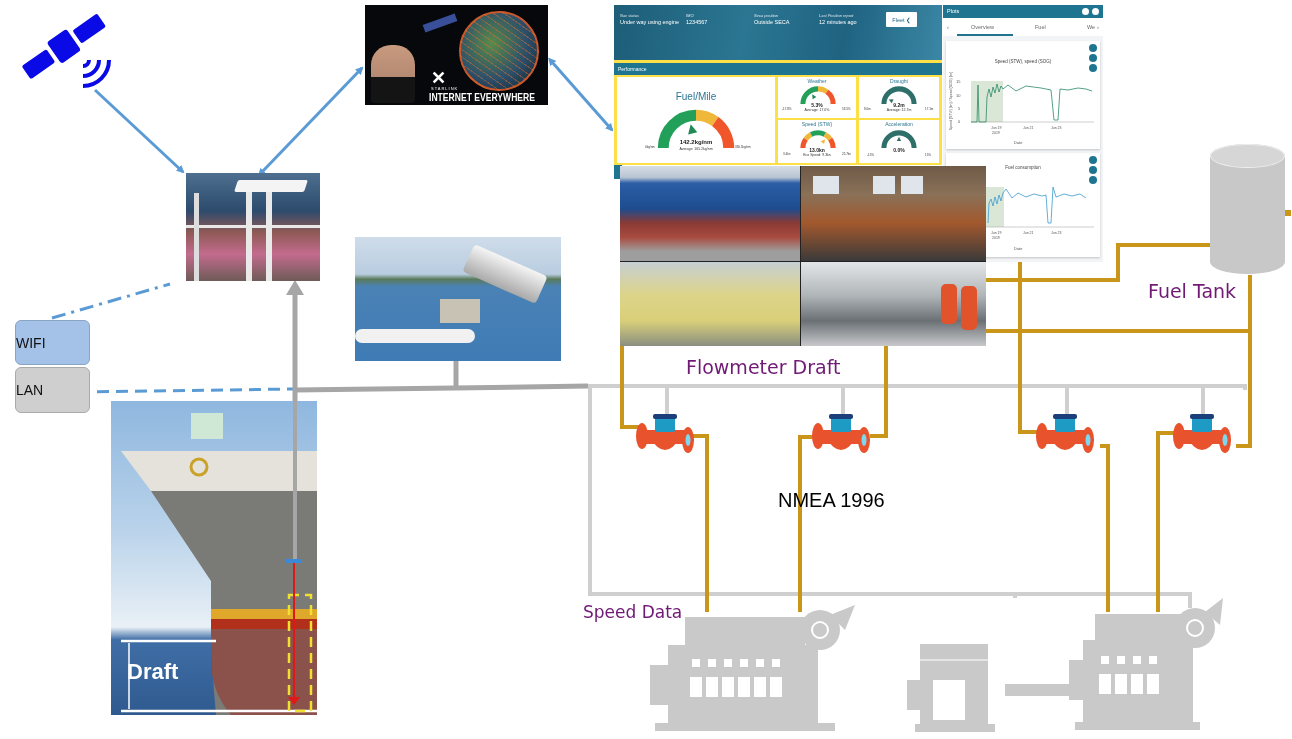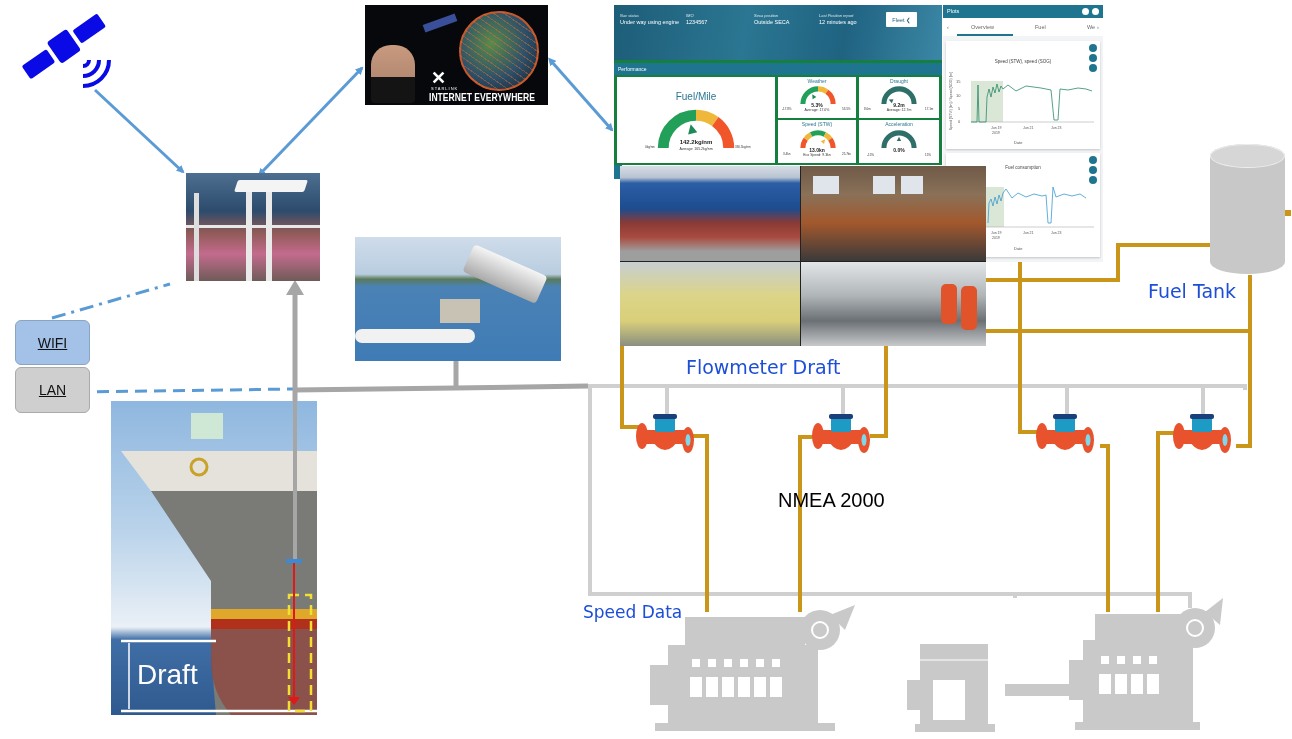--- a/index.html
+++ b/index.html
@@ -3,21 +3,21 @@
   <meta charset="utf-8">
   <style>
     * { box-sizing: border-box; margin: 0; padding: 0; }
     html, body { width: 1292px; height: 739px; background: #ffffff; overflow: hidden; }
     body { position: relative; font-family: "Liberation Sans", sans-serif; }
     .abs { position: absolute; }
     svg.layer { position: absolute; left: 0; top: 0; }
     .photo { position: absolute; overflow: hidden; }
 
     
-    .dash { position: absolute; left: 614px; top: 5px; width: 328px; height: 160px; background: #15803d; }
+    .dash { position: absolute; left: 614px; top: 5px; width: 328px; height: 160px; background: #fde047; }
     .dash-header { position: absolute; left: 0; top: 0; width: 328px; height: 55px;
       background: linear-gradient(100deg, #1d5d78 0%, #2b7692 40%, #1f6381 70%, #3b87a5 100%); }
     .dash-header .fld { position: absolute; top: 8px; color: #fff; }
     .dash-header .fld .k { font-size: 4px; font-style: italic; opacity: .85; display: block; }
     .dash-header .fld .v { font-size: 5.5px; display: block; margin-top: 1px; }
     .fleet-btn { position: absolute; left: 272px; top: 7px; width: 31px; height: 15px; background: #fff; color: #1f6381;
       font-size: 5.5px; display: flex; align-items: center; justify-content: center; border-radius: 1px; }
     .perf-bar { position: absolute; left: 0; top: 58px; width: 328px; height: 12px; background: #1f7590; color: #fff; font-size: 5px; padding: 3px 4px; }
     .card { position: absolute; background: #fff; }
     .g-title { position: absolute; width: 100%; text-align: center; color: #2c7592; }
@@ -29,23 +29,23 @@
     .plots { position: absolute; left: 943px; top: 5px; width: 160px; height: 257px; background: #f3f4f5; }
     .plots-header { height: 13px; background: #1f7590; color: #fff; font-size: 5.5px; padding: 3px 4px; position: relative; }
     .plots-header .ctrl { position: absolute; top: 3px; width: 7px; height: 7px; border-radius: 50%; background: #fff; }
     .plots-tabs { height: 18px; background: #fff; position: relative; font-size: 5.5px; color: #666; }
     .plots-tabs span { position: absolute; top: 6px; }
     .plot-card { position: absolute; left: 3px; width: 154px; background: #fff; box-shadow: 0 1px 2px rgba(0,0,0,.2); }
     .plot-card .pt { position: absolute; width: 100%; text-align: center; font-size: 4.5px; color: #444; }
     .plot-btn { position: absolute; right: 3px; width: 8px; height: 8px; border-radius: 50%; background: #1f7590; }
     .axis-lbl { position: absolute; font-size: 4px; color: #555; }
 
-    .label-big { position: absolute; color: #1d4ed8; font-family: "DejaVu Sans", sans-serif; }
+    .label-big { position: absolute; color: #701a75; font-family: "DejaVu Sans", sans-serif; }
     .net-box { position: absolute; left: 15px; width: 75px; border: 1px solid #8aa4c4; border-radius: 6px; font-size: 14px;
-      display: flex; align-items: center; justify-content: center; color: #111; text-decoration: underline; }
+      display: flex; align-items: center; color: #111; }
   </style>
 </head>
 <body>
 
 
 
 
 <svg class="layer" width="1292" height="739">
   <defs>
     <marker id="arrBlue" markerWidth="8" markerHeight="8" refX="6" refY="4" orient="auto" markerUnits="userSpaceOnUse">
@@ -304,21 +304,21 @@
     <rect x="100" y="208" width="106" height="10" fill="#e0a82a"></rect>
     <rect x="100" y="218" width="106" height="10" fill="#b0301c"></rect>
     <path d="M100,228 L206,228 L206,314 L120,314 Q100,290 100,260 z" fill="#8e4a44" opacity=".85"></path>
     <circle cx="88" cy="66" r="8" fill="none" stroke="#c9a22a" stroke-width="3"></circle>
     <rect x="80" y="12" width="32" height="26" fill="#cfe7d5"></rect>
     <line x1="10" y1="240" x2="105" y2="240" stroke="#fff" stroke-width="2.5"></line>
     <line x1="10" y1="310" x2="206" y2="310" stroke="#fff" stroke-width="2.5"></line>
     <line x1="18" y1="242" x2="18" y2="308" stroke="#fff" stroke-width="1.5"></line>
     <rect x="178" y="194" width="22" height="116" fill="none" stroke="#f0e030" stroke-width="2.5" stroke-dasharray="10,6"></rect>
   </svg>
-  <div class="abs" style="left:26px;top:258px;font-size:28px;font-weight:normal;color:#fff;">Draft</div>
+  <div class="abs" style="left:16px;top:258px;font-size:22px;font-weight:bold;color:#fff;">Draft</div>
   <div class="abs" style="left:175px;top:158px;width:16px;height:4px;background:#3a8ad8;"></div>
   <div class="abs" style="left:182px;top:162px;width:2px;height:140px;background:#e01818;"></div>
   <div class="abs" style="left:177px;top:296px;width:0;height:0;border-left:6px solid transparent;border-right:6px solid transparent;border-top:8px solid #e01818;"></div>
 </div>
 
 <div class="abs" style="left:293px;top:401px;width:4px;height:158px;background:#a6a6a6;"></div>
 
 
 <div class="net-box" style="top:320px;height:45px;background:#a4c2e8;">
     <span>WIFI</span>
@@ -366,21 +366,21 @@
     <ellipse cx="12" cy="24" rx="6" ry="13" fill="#e8532d"></ellipse>
     <rect x="12" y="18" width="46" height="14" fill="#e8532d"></rect>
     <path d="M20,26 Q35,50 50,26 z" fill="#e8532d"></path>
     <ellipse cx="58" cy="28" rx="6" ry="13" fill="#e8532d"></ellipse>
     <ellipse cx="58" cy="28" rx="2.5" ry="6" fill="#7fd7ee"></ellipse>
     <rect x="25" y="4" width="20" height="16" rx="2" fill="#1e9bc4"></rect>
     <rect x="23" y="2" width="24" height="5" rx="2" fill="#1a3f7a"></rect>
   </svg>
 
 <div class="label-big" style="left:686px;top:356px;font-size:19px;">Flowmeter Draft</div>
-<div class="label-big" style="left:778px;top:489px;font-size:20px;color:#000;font-family:'Liberation Sans',sans-serif;">NMEA 2000</div>
+<div class="label-big" style="left:778px;top:489px;font-size:20px;color:#000;font-family:'Liberation Sans',sans-serif;">NMEA 1996</div>
 <div class="label-big" style="left:583px;top:602px;font-size:17px;">Speed Data</div>
 
 
 <svg class="abs" style="left:640px;top:595px" width="220" height="140" viewBox="0 0 220 140">
   <g fill="#c9c9c9">
     <rect x="28" y="50" width="150" height="80"></rect>
     <rect x="45" y="22" width="120" height="32"></rect>
     <rect x="10" y="70" width="20" height="40"></rect>
     <circle cx="180" cy="35" r="20"></circle>
     <path d="M190,20 L215,10 L205,35 z"></path>

